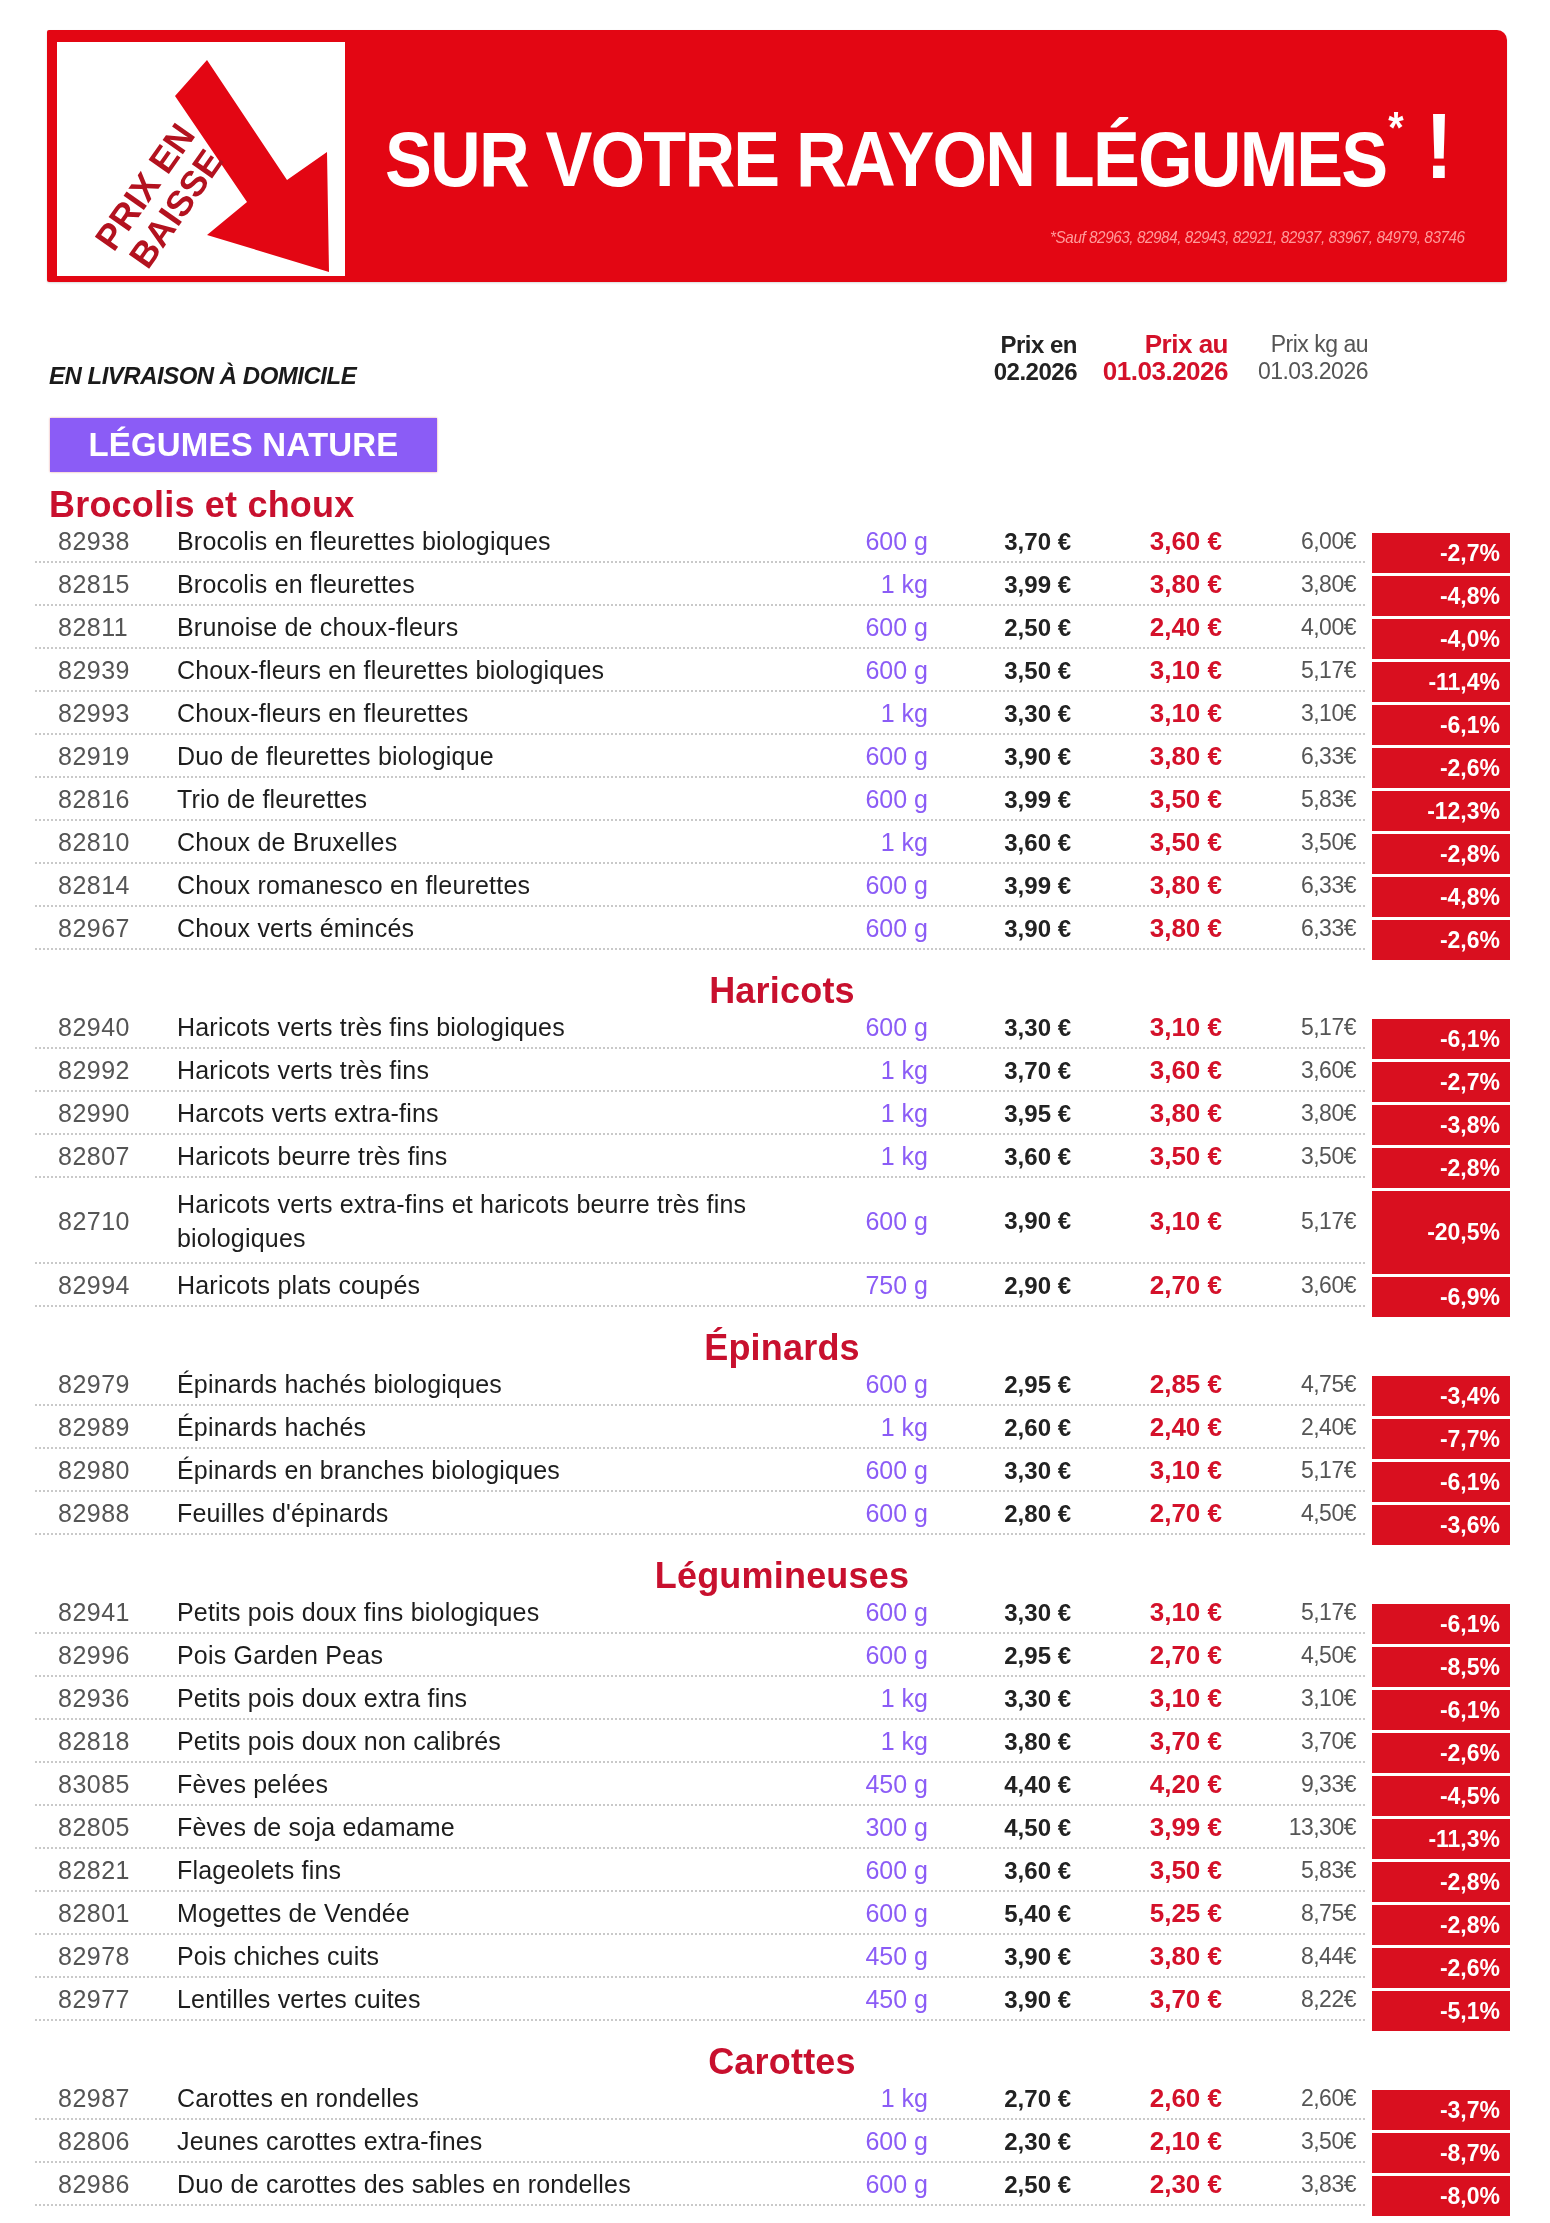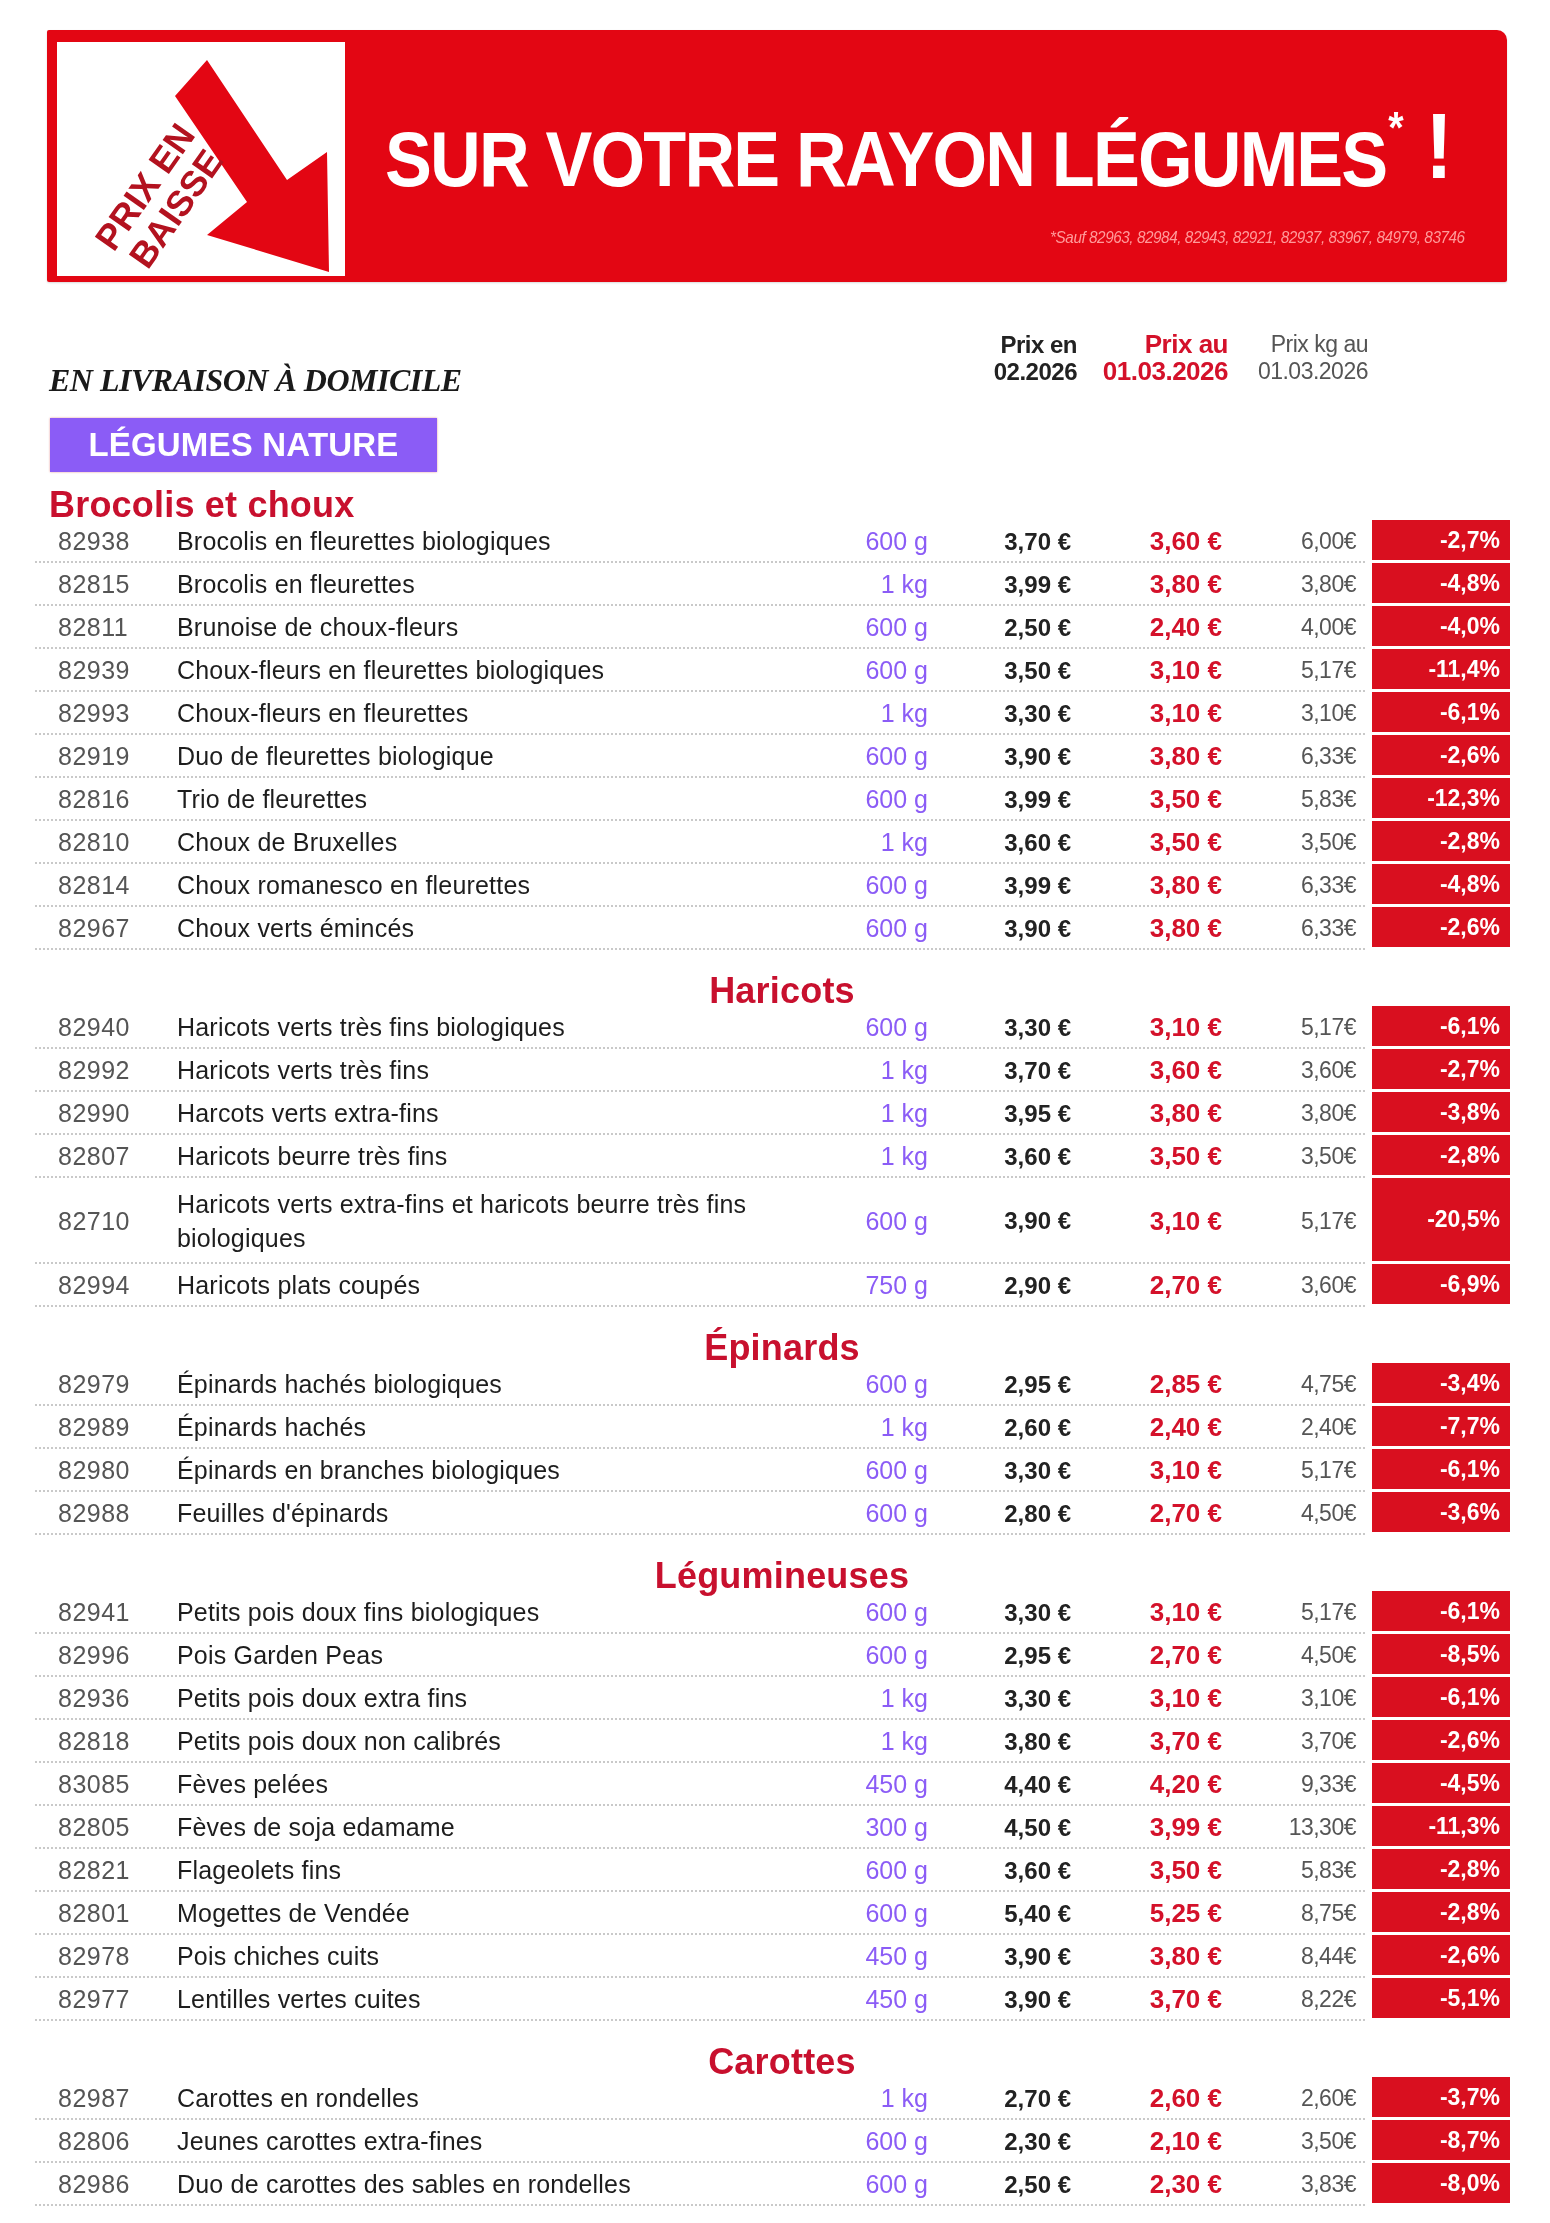--- a/index.html
+++ b/index.html
@@ -28,23 +28,22 @@
   .banner-title .bang { font-size: 92px; margin-left: 26px; position: relative; top: -8px; }
   .banner-footnote {
     position: absolute; right: 42px; top: 198px;
     font-size: 17px; font-style: italic; color: #ff9a9a; letter-spacing: -0.5px;
     transform: scaleX(0.9); transform-origin: right top; white-space: nowrap;
   }
 
   
   .delivery {
     position: absolute; left: 49px; top: 362px;
-    font-size: 32px; font-weight: 700; font-style: italic; color: #1a1a1a;
+    font-size: 24px; font-weight: 700; font-style: italic; color: #1a1a1a;
     letter-spacing: -0.5px;
-    font-family: Liberation Serif, serif;
   }
   .col-head {
     position: absolute; top: 331px; font-size: 17px; line-height: 27px;
     text-align: right; color: #333; letter-spacing: -0.5px;
   }
   .col-head.old { right: 473px; }
   .col-head.new { right: 322px; color: #d4112a; font-weight: 700; }
   .col-head.kg { right: 182px; }
 
   .category-badge {
@@ -71,21 +70,21 @@
   .code { left: 23px; color: #555; letter-spacing: 0.5px; }
   .name { left: 142px; color: #1d1d1d; letter-spacing: 0.2px; }
   .row.tall .name { white-space: normal; width: 600px; line-height: 34px; }
   .size { right: 587px; color: #8b5cf6; justify-content: flex-end; }
   .old { right: 444px; color: #222; font-weight: 700; justify-content: flex-end; font-size: 24px; }
   .new { right: 293px; color: #d4112a; font-weight: 700; justify-content: flex-end; font-size: 26px; }
   .kg  { right: 159px; color: #555; justify-content: flex-end; font-size: 23px; letter-spacing: -0.5px; }
   .disc {
     left: 1337px; width: 138px; background: #d90f1f; color: #ffffff; font-weight: 700;
     justify-content: flex-end; padding-right: 10px; font-size: 23px;
-    top: 0; height: calc(100% - 3px);
+    top: 13px; height: calc(100% - 3px);
   }
 </style>
 </head>
 <body>
 
 <div class="banner">
   <div class="logo-box">
     <svg width="288" height="234" viewBox="0 0 288 234">
       <polygon points="150,18 118,54 190,160 150,193 272,230 270,110 230,138" fill="#e30613"></polygon>
       <g transform="translate(98,152) rotate(-55)">

